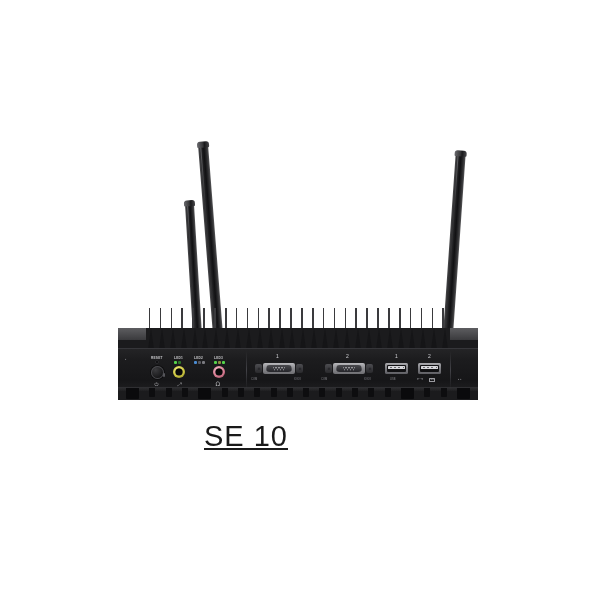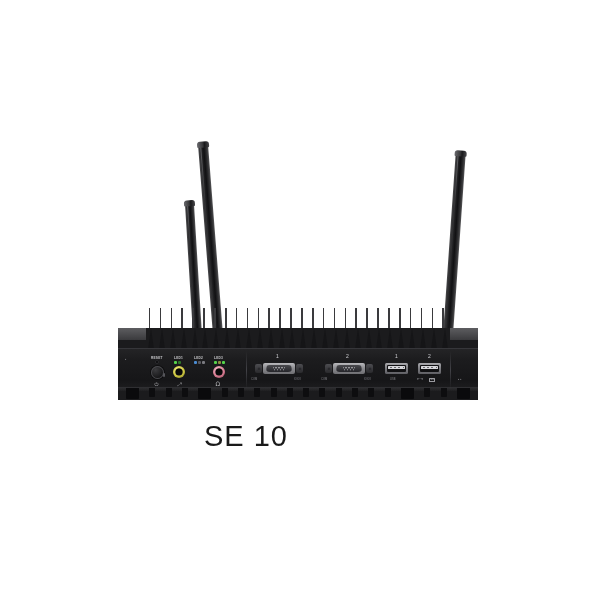--- a/index.html
+++ b/index.html
@@ -337,20 +337,21 @@
   }
 
   
   #caption {
     position: absolute;
     left: 0;
     width: 492px;
     text-align: center;
     color: #1a1a1a;
     font-family: "Liberation Sans", sans-serif;
+    text-decoration: underline;
   }
 </style>
 </head>
 <body>
 
 <div id="stage">
 
   <div class="antenna" id="ant-left" style="left:193px; top:203px; width:9px; height:132px; transform: rotate(-3.5deg);">
     <div class="rod"></div>
     <div class="tip"></div>

